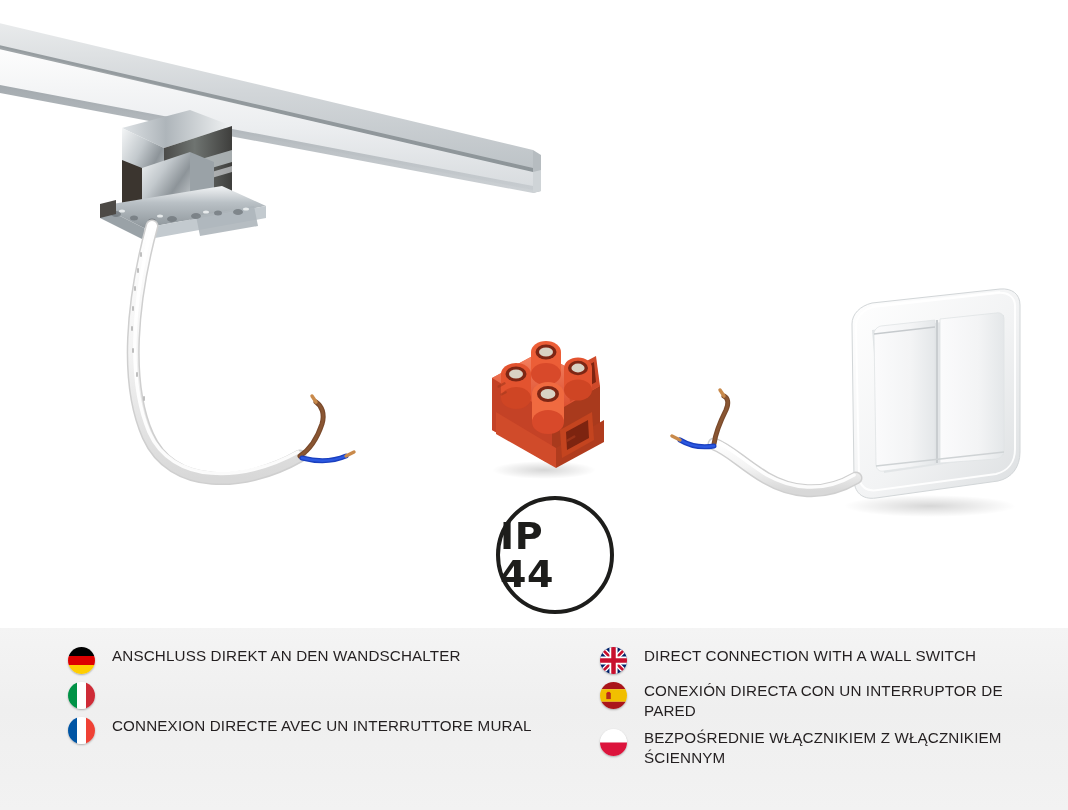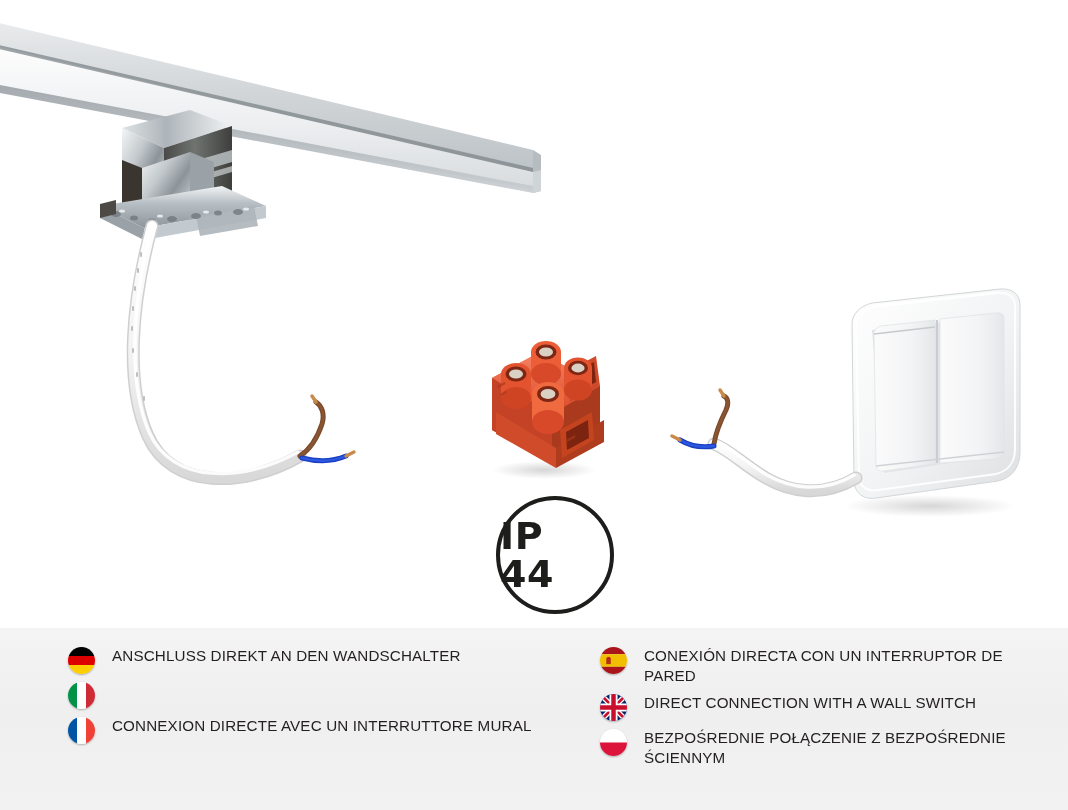--- a/index.html
+++ b/index.html
@@ -347,51 +347,51 @@
           <div class="legend-text">CONNEXION DIRECTE AVEC UN INTERRUTTORE MURAL</div>
         </div>
 
       </div>
 
       <div class="col col-right">
 
         <div class="legend-row">
           <div class="flag">
             <svg viewBox="0 0 30 30">
-                <rect x="0" y="0" width="30" height="8" fill="#aa151b"></rect>
-                <rect x="0" y="8" width="30" height="14" fill="#f1bf00"></rect>
-                <rect x="0" y="22" width="30" height="8" fill="#aa151b"></rect>
-                <rect x="7" y="12" width="5" height="7" fill="#aa151b" opacity="0.85"></rect>
-                <rect x="8" y="11" width="3" height="2" fill="#c8102e" opacity="0.9"></rect>
-              </svg>
-          </div>
-          <div class="legend-text">CONEXIÓN DIRECTA CON UN INTERRUPTOR DE PARED</div>
-        </div>
-
-        <div class="legend-row">
-          <div class="flag">
-            <svg viewBox="0 0 30 30">
               <rect x="0" y="0" width="30" height="30" fill="#012169"></rect>
               <path d="M0,0 L30,30 M30,0 L0,30" stroke="#ffffff" stroke-width="6"></path>
               <path d="M0,0 L30,30 M30,0 L0,30" stroke="#c8102e" stroke-width="3"></path>
               <path d="M15,0 L15,30 M0,15 L30,15" stroke="#ffffff" stroke-width="9"></path>
               <path d="M15,0 L15,30 M0,15 L30,15" stroke="#c8102e" stroke-width="5"></path>
             </svg>
           </div>
           <div class="legend-text">DIRECT CONNECTION WITH A WALL SWITCH</div>
         </div>
 
         <div class="legend-row">
           <div class="flag">
             <svg viewBox="0 0 30 30">
+                <rect x="0" y="0" width="30" height="8" fill="#aa151b"></rect>
+                <rect x="0" y="8" width="30" height="14" fill="#f1bf00"></rect>
+                <rect x="0" y="22" width="30" height="8" fill="#aa151b"></rect>
+                <rect x="7" y="12" width="5" height="7" fill="#aa151b" opacity="0.85"></rect>
+                <rect x="8" y="11" width="3" height="2" fill="#c8102e" opacity="0.9"></rect>
+              </svg>
+          </div>
+          <div class="legend-text">CONEXIÓN DIRECTA CON UN INTERRUPTOR DE PARED</div>
+        </div>
+
+        <div class="legend-row">
+          <div class="flag">
+            <svg viewBox="0 0 30 30">
                 <rect x="0" y="0" width="30" height="15" fill="#ffffff"></rect>
                 <rect x="0" y="15" width="30" height="15" fill="#dc143c"></rect>
               </svg>
           </div>
-          <div class="legend-text">BEZPOŚREDNIE POŁĄCZENIE Z BEZPOŚREDNIE ŚCIENNYM</div>
+          <div class="legend-text">BEZPOŚREDNIE WŁĄCZNIKIEM Z WŁĄCZNIKIEM ŚCIENNYM</div>
         </div>
 
       </div>
 
     </div>
   </div>
 
 </div>
 
 </body></html>

